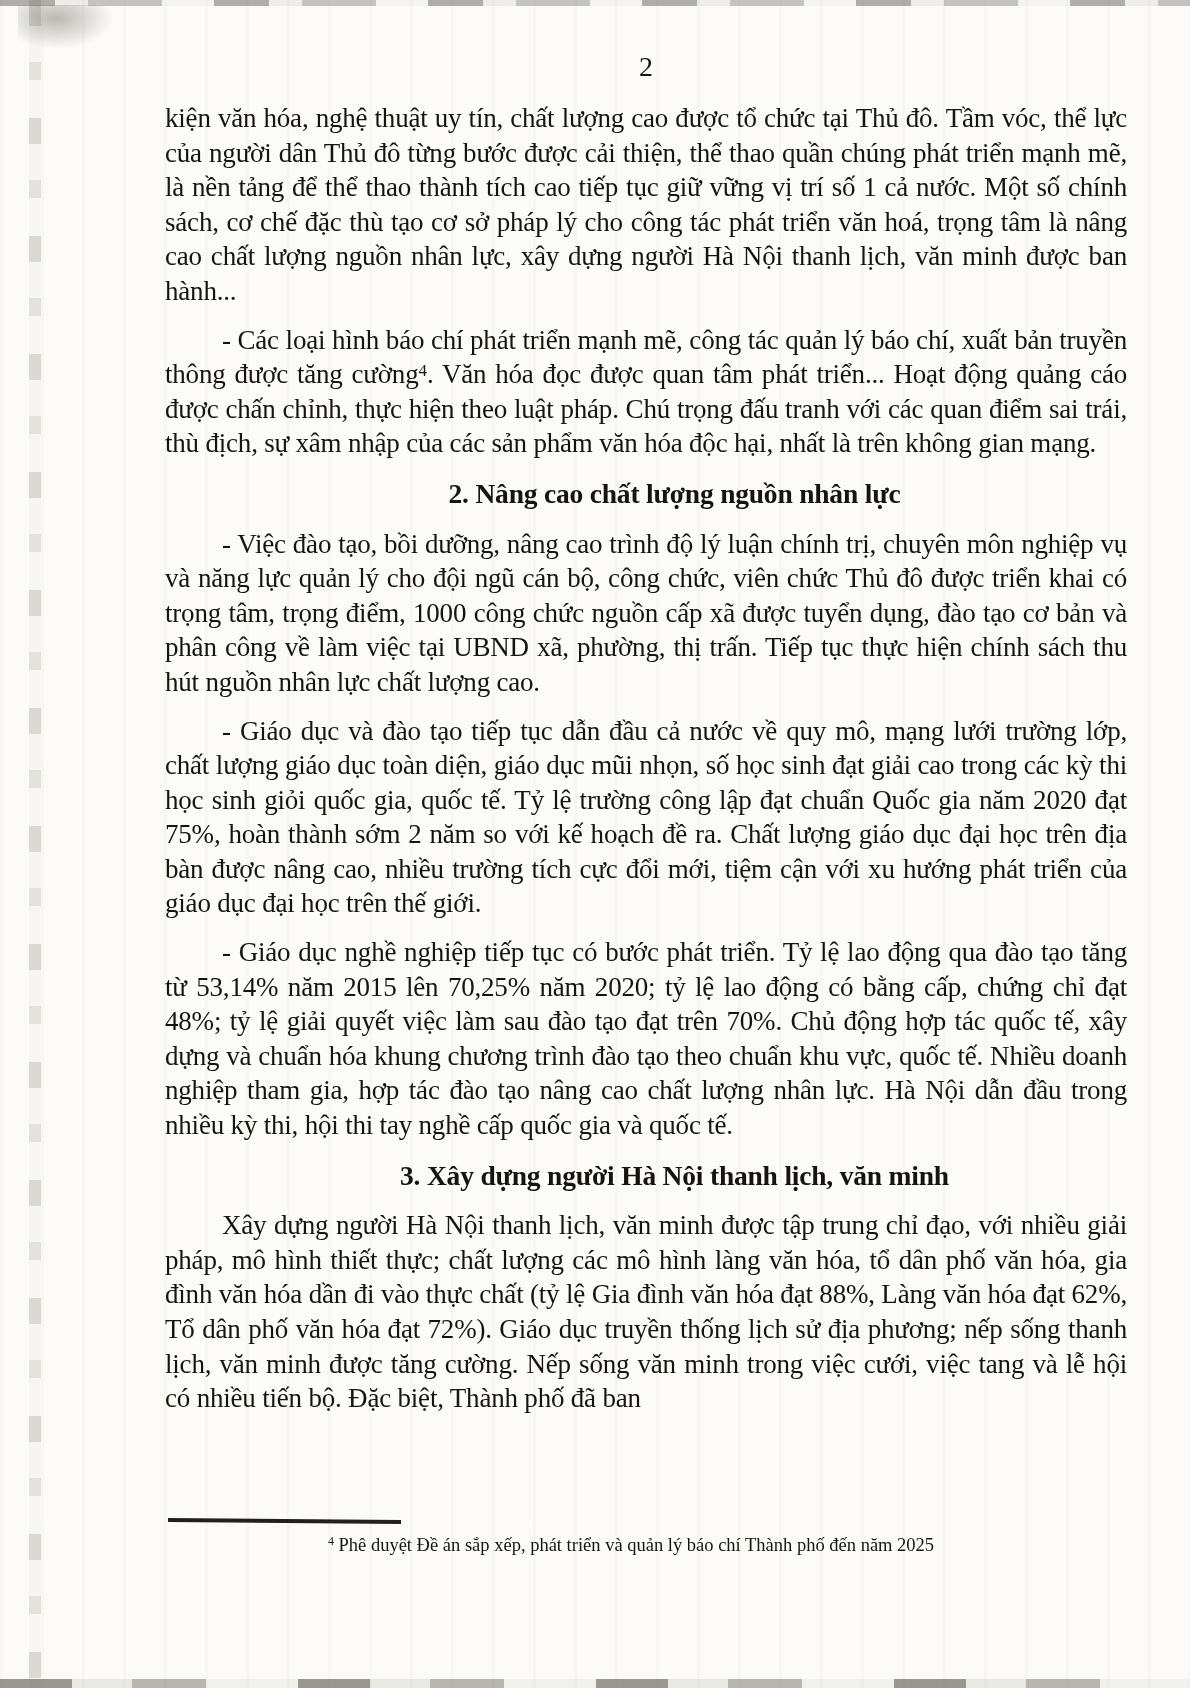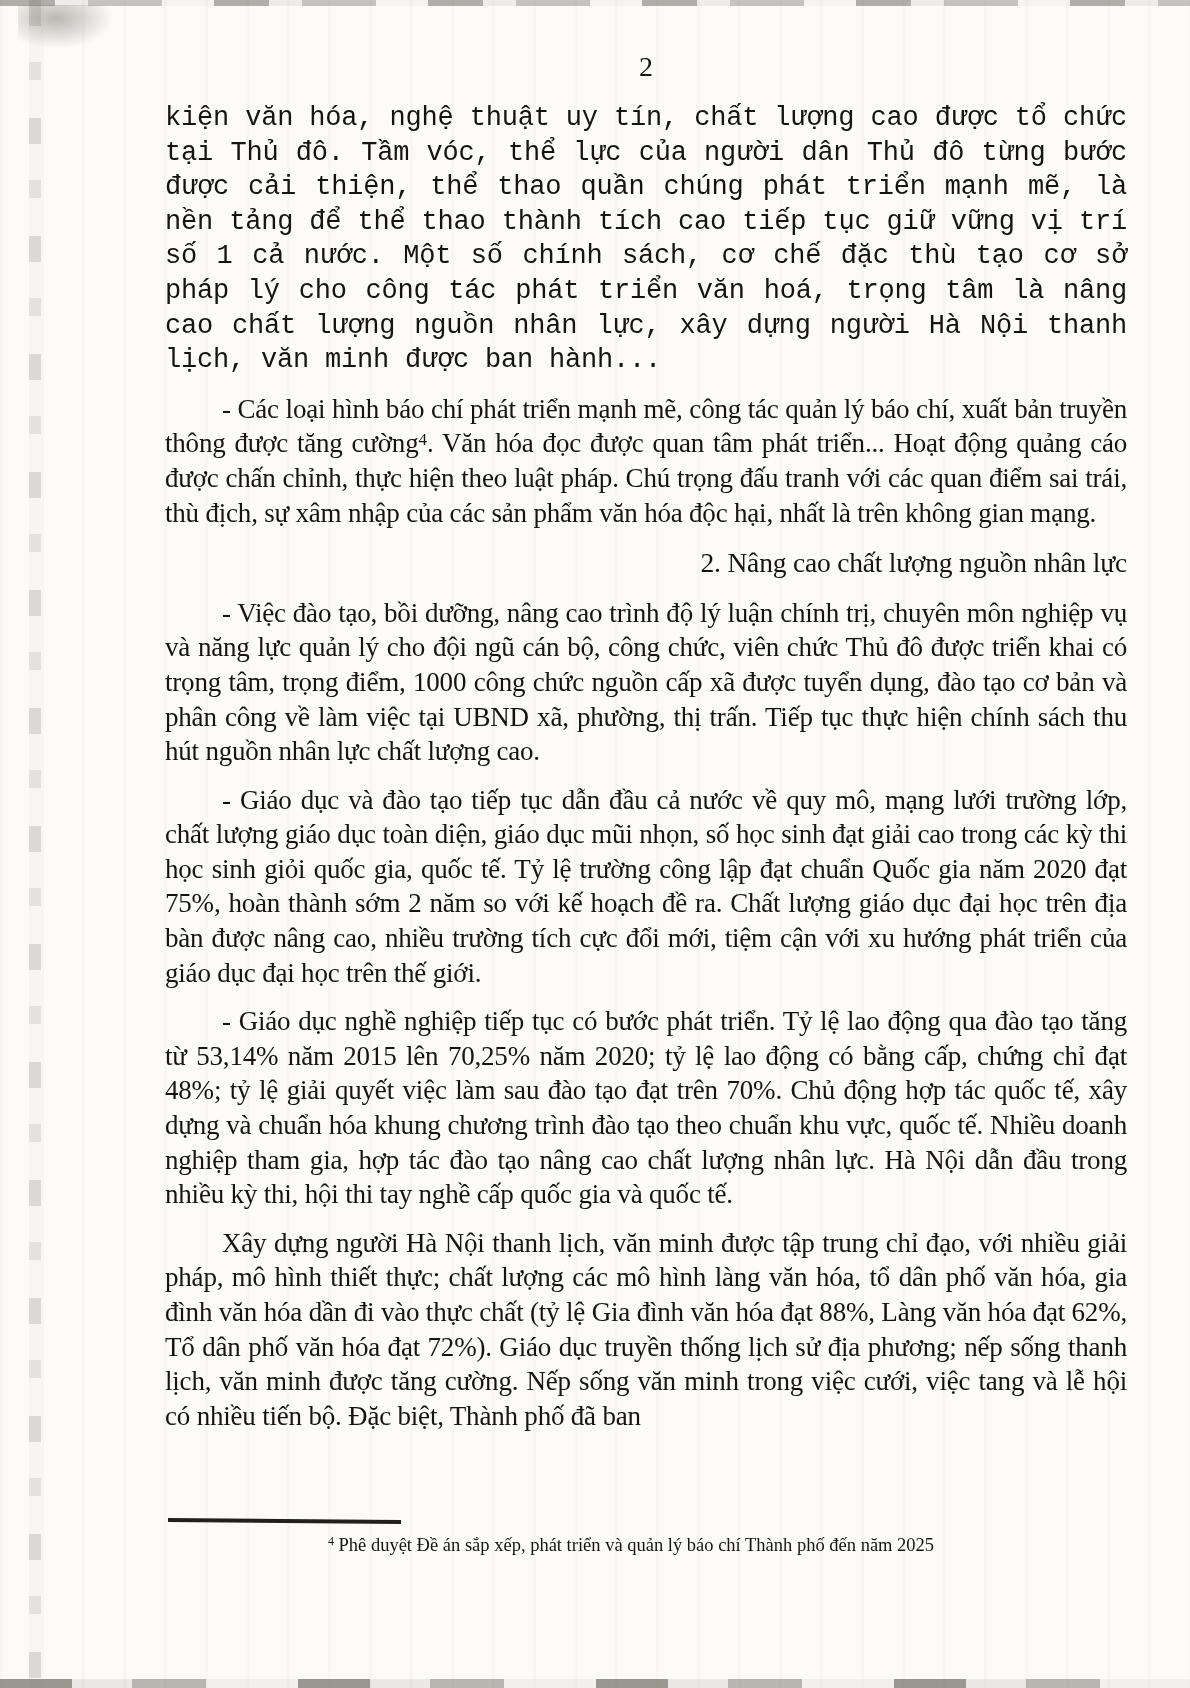--- a/index.html
+++ b/index.html
@@ -16,25 +16,25 @@
   .pageno{
     position:absolute;top:50px;left:165px;width:962px;
     text-align:center;font-size:28px;line-height:34px;
   }
   .main{
     position:absolute;top:101px;left:165px;width:962px;
     font-size:27px;line-height:34.6px;
     text-align:justify;letter-spacing:-0.2px;
   }
   .para{margin:0 0 14px 0;text-indent:57px;}
-  .para.no-indent{text-indent:0;font-family:Liberation Mono, monospace;}
+  .para.no-indent{text-indent:0;}
   .head{
-    font-weight:normal;font-size:27.5px;
+    font-weight:bold;font-size:27.5px;
     margin:16px 0 15px 0;text-indent:57px;
-    text-align:right;
+    text-align:center;
   }
   .bodysup{font-size:17px;line-height:0;vertical-align:7px;letter-spacing:0;}
   .fn-sep{
     position:absolute;left:168px;top:1519px;width:233px;height:4px;
     background:#23201c;transform:rotate(0.5deg);
   }
   .footnote{
     position:absolute;left:166px;top:1533px;width:930px;
     font-size:18.5px;line-height:24px;text-align:center;
   }
@@ -81,20 +81,21 @@
     <p class="para"><span>- Các loại hình báo chí phát triển mạnh mẽ, công tác quản lý báo chí, xuất bản truyền thông được tăng cường</span><sup class="bodysup">4</sup><span>. Văn hóa đọc được quan tâm phát triển... Hoạt động quảng cáo được chấn chỉnh, thực hiện theo luật pháp. Chú trọng đấu tranh với các quan điểm sai trái, thù địch, sự xâm nhập của các sản phẩm văn hóa độc hại, nhất là trên không gian mạng.</span></p>
 
     <p class="head">2. Nâng cao chất lượng nguồn nhân lực</p>
 
     <p class="para">- Việc đào tạo, bồi dưỡng, nâng cao trình độ lý luận chính trị, chuyên môn nghiệp vụ và năng lực quản lý cho đội ngũ cán bộ, công chức, viên chức Thủ đô được triển khai có trọng tâm, trọng điểm, 1000 công chức nguồn cấp xã được tuyển dụng, đào tạo cơ bản và phân công về làm việc tại UBND xã, phường, thị trấn. Tiếp tục thực hiện chính sách thu hút nguồn nhân lực chất lượng cao.</p>
 
     <p class="para">- Giáo dục và đào tạo tiếp tục dẫn đầu cả nước về quy mô, mạng lưới trường lớp, chất lượng giáo dục toàn diện, giáo dục mũi nhọn, số học sinh đạt giải cao trong các kỳ thi học sinh giỏi quốc gia, quốc tế. Tỷ lệ trường công lập đạt chuẩn Quốc gia năm 2020 đạt 75%, hoàn thành sớm 2 năm so với kế hoạch đề ra. Chất lượng giáo dục đại học trên địa bàn được nâng cao, nhiều trường tích cực đổi mới, tiệm cận với xu hướng phát triển của giáo dục đại học trên thế giới.</p>
 
     <p class="para">- Giáo dục nghề nghiệp tiếp tục có bước phát triển. Tỷ lệ lao động qua đào tạo tăng từ 53,14% năm 2015 lên 70,25% năm 2020; tỷ lệ lao động có bằng cấp, chứng chỉ đạt 48%; tỷ lệ giải quyết việc làm sau đào tạo đạt trên 70%. Chủ động hợp tác quốc tế, xây dựng và chuẩn hóa khung chương trình đào tạo theo chuẩn khu vực, quốc tế. Nhiều doanh nghiệp tham gia, hợp tác đào tạo nâng cao chất lượng nhân lực. Hà Nội dẫn đầu trong nhiều kỳ thi, hội thi tay nghề cấp quốc gia và quốc tế.</p>
 
+    <p class="head">3. Xây dựng người Hà Nội thanh lịch, văn minh</p>
 
     <p class="para">Xây dựng người Hà Nội thanh lịch, văn minh được tập trung chỉ đạo, với nhiều giải pháp, mô hình thiết thực; chất lượng các mô hình làng văn hóa, tổ dân phố văn hóa, gia đình văn hóa dần đi vào thực chất (tỷ lệ Gia đình văn hóa đạt 88%, Làng văn hóa đạt 62%, Tổ dân phố văn hóa đạt 72%). Giáo dục truyền thống lịch sử địa phương; nếp sống thanh lịch, văn minh được tăng cường. Nếp sống văn minh trong việc cưới, việc tang và lễ hội có nhiều tiến bộ. Đặc biệt, Thành phố đã ban</p>
   </div>
 
   <div class="fn-sep"></div>
 
   <div class="footnote"><sup class="fn-marker">4</sup> <span>Phê duyệt Đề án sắp xếp, phát triển và quản lý báo chí Thành phố đến năm 2025</span></div>
 
 </div>
 

